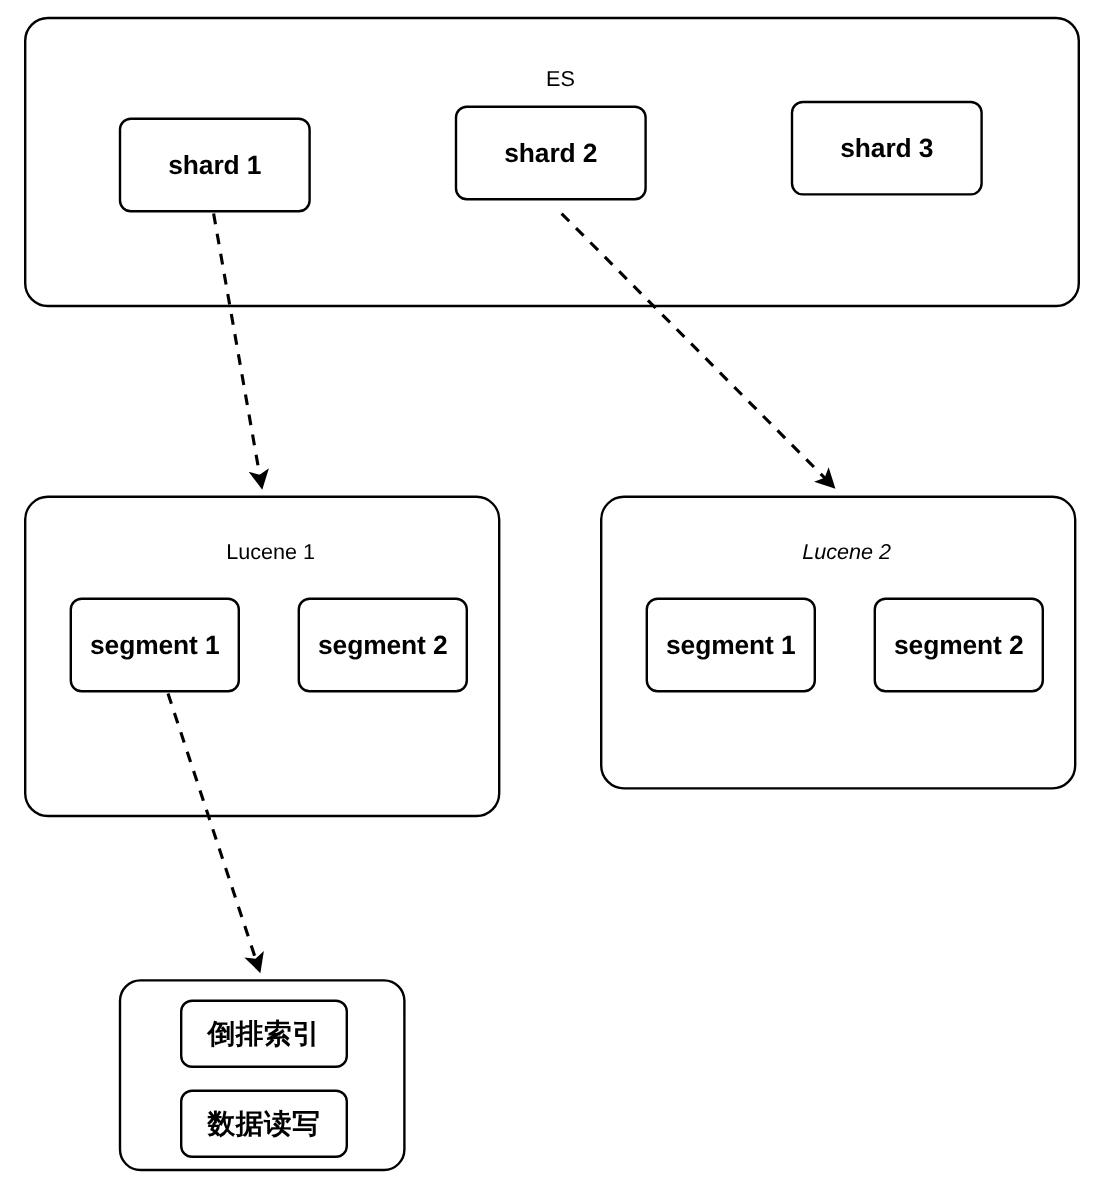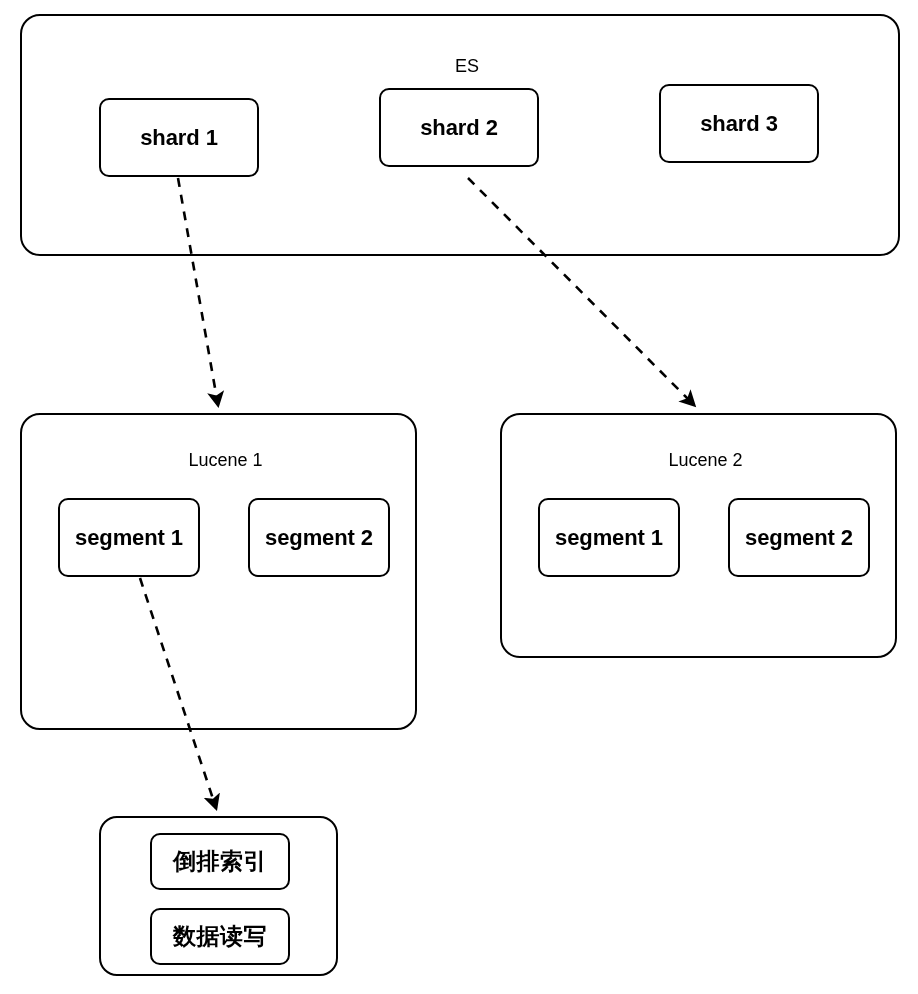--- a/index.html
+++ b/index.html
@@ -81,33 +81,33 @@
   </div>
 
   <div class="node-box" style="left:379px; top:88px; width:160px; height:79px;">
     <span class="node-label">shard 2</span>
   </div>
 
   <div class="node-box" style="left:659px; top:84px; width:160px; height:79px;">
     <span class="node-label">shard 3</span>
   </div>
 
-  <div class="container-box" style="left:20px; top:413px; width:397px; height:317px;">
+  <div class="container-box" style="left:20px; top:413px; width:397px; height:268px;">
     <div class="container-label" style="top:10px;">Lucene 1</div>
   </div>
 
   <div class="node-box" style="left:58px; top:498px; width:142px; height:79px;">
     <span class="node-label">segment 1</span>
   </div>
 
   <div class="node-box" style="left:248px; top:498px; width:142px; height:79px;">
     <span class="node-label">segment 2</span>
   </div>
 
-  <div class="container-box" style="left:500px; top:413px; width:397px; height:245px;">
+  <div class="container-box" style="left:500px; top:413px; width:397px; height:245px;font-style:italic;">
     <div class="container-label" style="top:10px;">Lucene 2</div>
   </div>
 
   <div class="node-box" style="left:538px; top:498px; width:142px; height:79px;">
     <span class="node-label">segment 1</span>
   </div>
 
   <div class="node-box" style="left:728px; top:498px; width:142px; height:79px;">
     <span class="node-label">segment 2</span>
   </div>

